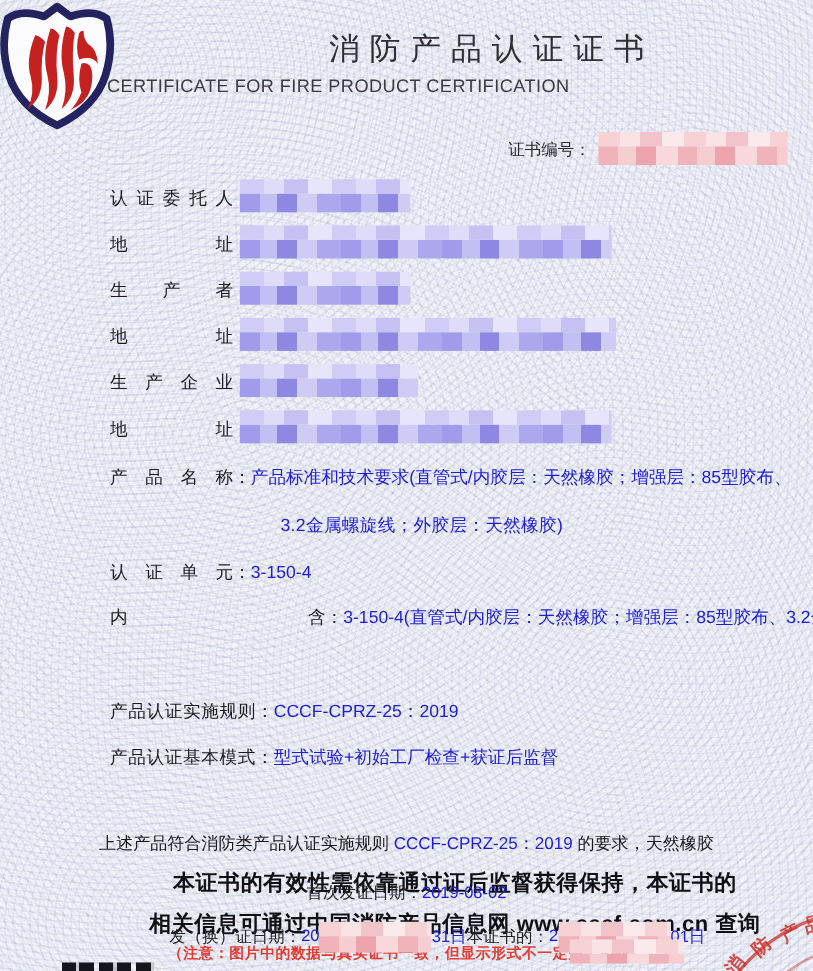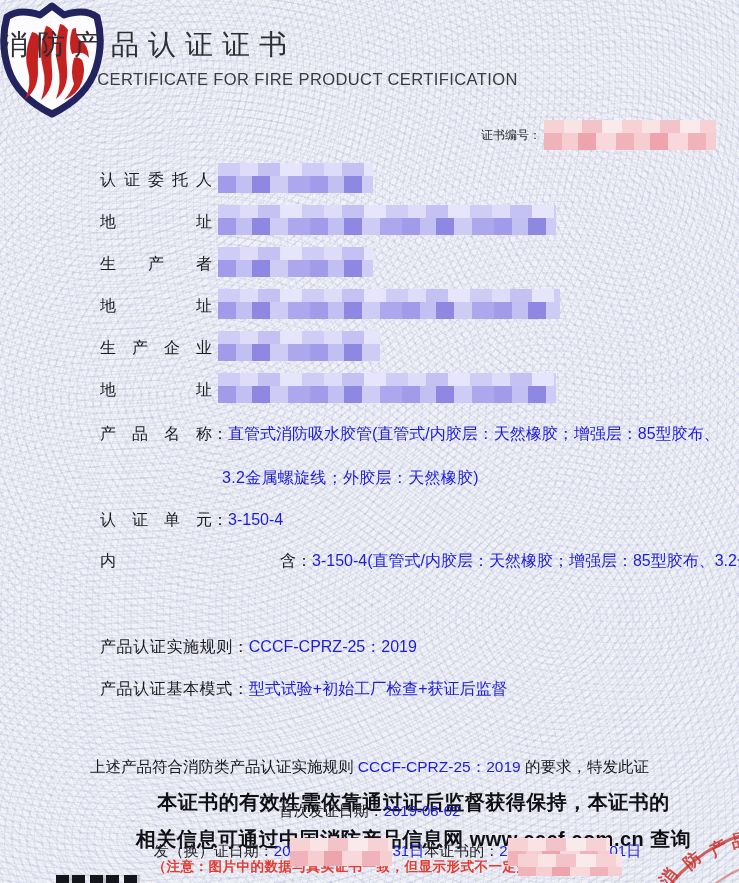--- a/index.html
+++ b/index.html
@@ -11,32 +11,32 @@
       repeating-radial-gradient(circle at 15% 8%,  rgba(110,120,175,.10) 0 1.5px, transparent 1.5px 6px),
       repeating-radial-gradient(circle at 85% 22%, rgba(110,120,175,.08) 0 1.5px, transparent 1.5px 7px),
       repeating-radial-gradient(circle at 30% 45%, rgba(110,120,175,.09) 0 1.5px, transparent 1.5px 8px),
       repeating-radial-gradient(circle at 75% 70%, rgba(110,120,175,.08) 0 1.5px, transparent 1.5px 6.5px),
       repeating-radial-gradient(circle at 20% 95%, rgba(110,120,175,.09) 0 1.5px, transparent 1.5px 7.5px);
     color:#1a1a1f;
   }
   .abs{position:absolute;}
   
   #logo{left:-14px;top:0px;width:132px;height:120px;}
-  #title{left:0;top:26px;width:595px;text-align:left;font-size:28px;letter-spacing:9px;
+  #title{left:0;top:26px;width:595px;text-align:right;font-size:28px;letter-spacing:9px;
          color:#2e2e34;font-weight:500;white-space:nowrap;}
   #subtitle{left:0;top:70px;width:615px;text-align:center;font-size:16.5px;color:#3a3a40;
             letter-spacing:.4px;white-space:nowrap;}
-  #certno-row{left:481px;top:127px;font-size:12px;color:#26262b;white-space:nowrap;}
+  #certno-row{left:462px;top:127px;font-size:15px;color:#26262b;white-space:nowrap;}
   
   .row{position:absolute;left:100px;font-size:16px;white-space:nowrap;}
   .jl{display:inline-flex;justify-content:space-between;width:112px;}
   .jl-wide{width:196px;}
   .longl{letter-spacing:.6px;}
   .blue{color:#1d1dd6;}
-  .blueline{position:absolute;font-size:16px;color:#1d1dd6;white-space:nowrap;letter-spacing:.3px;}
+  .blueline{position:absolute;font-size:16px;color:#1d1dd6;white-space:nowrap;letter-spacing:.3px;margin-left:33px;}
   
   .mosaic-purple{
     background-image:
       repeating-linear-gradient(90deg,#cfccf6 0 22px,#dedcf9 22px 40px,#c5c2f3 40px 62px,#e6e5fb 62px 84px),
       repeating-linear-gradient(90deg,#a19be9 0 18px,#c2bff2 18px 34px,#8f88e2 34px 52px,#cecbf5 52px 70px,#ada7ed 70px 92px);
     background-size:100% 13px,100% 17px;background-position:0 0,0 13px;background-repeat:no-repeat;
   }
   .mosaic-pink{
     background-image:
       repeating-linear-gradient(90deg,#f6d2d5 0 20px,#fae3e5 20px 38px,#f2c3c8 38px 58px,#fbeaec 58px 78px),
@@ -137,21 +137,21 @@
       </span><span>：</span>
     <div class="redact mosaic-purple w6"></div>
   </div>
 
   <div class="row" style="top:424px">
     <span class="jl">
         <span>产</span>
         <span>品</span>
         <span>名</span>
         <span>称</span>
-      </span><span>：</span><span class="blue">直管式消防吸水胶管(直管式/内胶层：天然橡胶；增强层：85型胶布、</span>
+      </span><span>：</span><span class="blue">产品标准和技术要求(直管式/内胶层：天然橡胶；增强层：85型胶布、</span>
   </div>
   <div class="blueline" style="left:222px;top:468px">3.2金属螺旋线；外胶层：天然橡胶)</div>
 
   <div class="row" style="top:510px">
     <span class="jl">
         <span>认</span>
         <span>证</span>
         <span>单</span>
         <span>元</span>
       </span><span>：</span><span class="blue">3-150-4</span>
@@ -165,21 +165,21 @@
   </div>
 
   <div class="row" style="top:637px">
     <span class="longl">产品认证实施规则</span><span>：</span><span class="blue">CCCF-CPRZ-25：2019</span>
   </div>
   <div class="row" style="top:679px">
     <span class="longl">产品认证基本模式</span><span>：</span><span class="blue">型式试验+初始工厂检查+获证后监督</span>
   </div>
 
   <div id="footer-compliance" class="c-row">
-    <span>上述产品符合消防类产品认证实施规则 </span><span class="blue">CCCF-CPRZ-25：2019</span><span> 的要求，特发此证</span>
+    <span>上述产品符合消防类产品认证实施规则 </span><span class="blue">CCCF-CPRZ-25：2019</span><span> 的要求，天然橡胶</span>
   </div>
 
   <div id="footer-validity" class="c-row bigline">本证书的有效性需依靠通过证后监督获得保持，本证书的</div>
 
   <div id="first-issue" class="c-row">
     <span>首次发证日期：</span><span class="blue">2019-08-02</span>
   </div>
 
   <div id="footer-info" class="c-row bigline">相关信息可通过中国消防产品信息网 www.cccf.com.cn 查询</div>
 

